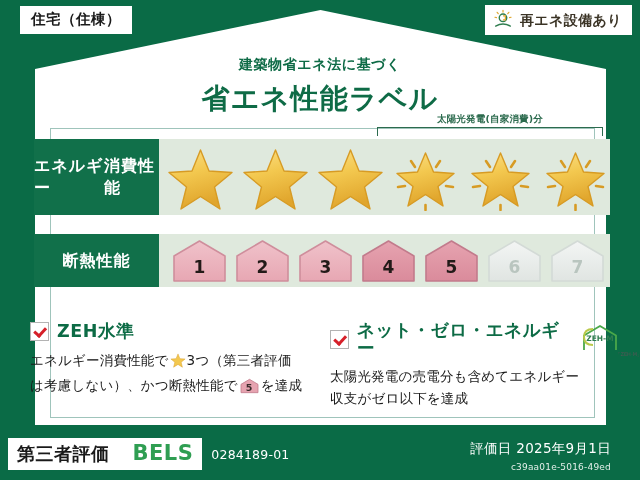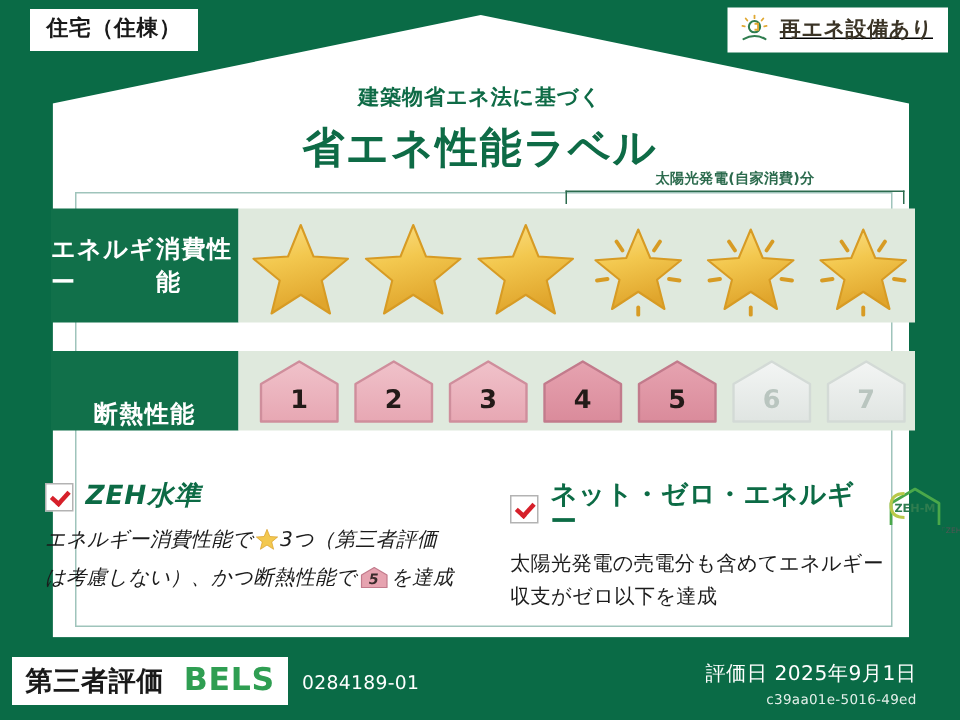--- a/index.html
+++ b/index.html
@@ -30,21 +30,20 @@
     z-index:6;
   }
 
   
   .renew-badge{
     position:absolute;right:8px;top:5px;
     background:#ffffff;
     display:flex;align-items:center;gap:6px;
     padding:4px 10px 4px 7px;
     z-index:6;
-    text-decoration:underline;
   }
   .renew-badge .label{
     font-size:14px;font-weight:bold;color:#3b3426;letter-spacing:.4px;line-height:1;
   }
   .sun-icon{width:22px;height:22px;display:block;}
 
   
   .title-wrap{
     position:absolute;left:0;right:0;top:56px;text-align:center;z-index:5;
   }
@@ -71,21 +70,21 @@
   }
   .row-body{background:#dfe9dd;position:relative;}
 
   
   .row-energy{top:10px;}
   .row-energy .row-label{height:76px;}
   .row-energy .row-body{width:451px;height:76px;}
 
   
   .row-insul{top:105px;}
-  .row-insul .row-label{height:53px;align-items:flex-end;}
+  .row-insul .row-label{height:53px;}
   .row-insul .row-body{width:451px;height:53px;}
 
   
   .stars{
     position:absolute;left:6px;top:4px;
     display:flex;align-items:center;gap:4px;
   }
   .star-cell{width:71px;height:68px;position:relative;}
   .star-cell svg{position:absolute;left:0;top:0;}
 
@@ -114,22 +113,22 @@
   }
   .house-num.on{color:#231a18;}
   .house-num.off{color:#b9c5bf;}
 
   
   .criteria{
     position:absolute;top:322px;left:0;right:0;z-index:5;
     display:flex;
   }
   .crit{position:relative;}
-  .crit-left{margin-left:30px;width:288px;font-style:italic;}
-  .crit-right{margin-left:22px;width:290px;}
+  .crit-left{margin-left:30px;width:288px;}
+  .crit-right{margin-left:12px;width:290px;}
   .crit-head{display:flex;align-items:center;gap:8px;}
   .chkbox{
     width:19px;height:19px;border:1.5px solid #b3b3b3;background:#fff;
     position:relative;flex:none;box-sizing:border-box;
   }
   .chkbox::after{
     content:"";position:absolute;left:3px;top:4px;width:9px;height:4.5px;
     border-left:3px solid #d6202a;border-bottom:3px solid #d6202a;
     transform:rotate(-48deg);
   }
@@ -150,21 +149,21 @@
   .zehm-logo{display:inline-block;vertical-align:-8px;margin-left:2px;position:relative;}
   .zehm-cap{
     position:absolute;right:-22px;bottom:0px;font-size:5px;color:#555;letter-spacing:0;white-space:nowrap;
   }
 
   
   .footer-bels{
     position:absolute;left:8px;bottom:10px;display:flex;align-items:center;gap:9px;z-index:6;
   }
   .bels-box{
-    background:#ffffff;padding:5px 9px 6px 9px;display:flex;align-items:baseline;gap:13px;line-height:1;
+    background:#ffffff;padding:5px 9px 6px 9px;display:flex;align-items:baseline;gap:23px;line-height:1;
   }
   .bels-jp{font-size:18px;font-weight:bold;color:#1a1a1a;letter-spacing:.5px;}
   .bels-en{font-size:21px;font-weight:bold;color:#2f9e52;letter-spacing:.5px;}
   .bels-no{font-size:12.5px;color:#ffffff;letter-spacing:.2px;}
 
   .footer-right{
     position:absolute;right:29px;bottom:8px;text-align:right;color:#ffffff;z-index:6;
   }
   .eval-date{font-size:13.5px;letter-spacing:.3px;}
   .eval-hash{font-size:9px;letter-spacing:.2px;margin-top:4px;color:#e3efe9;}

